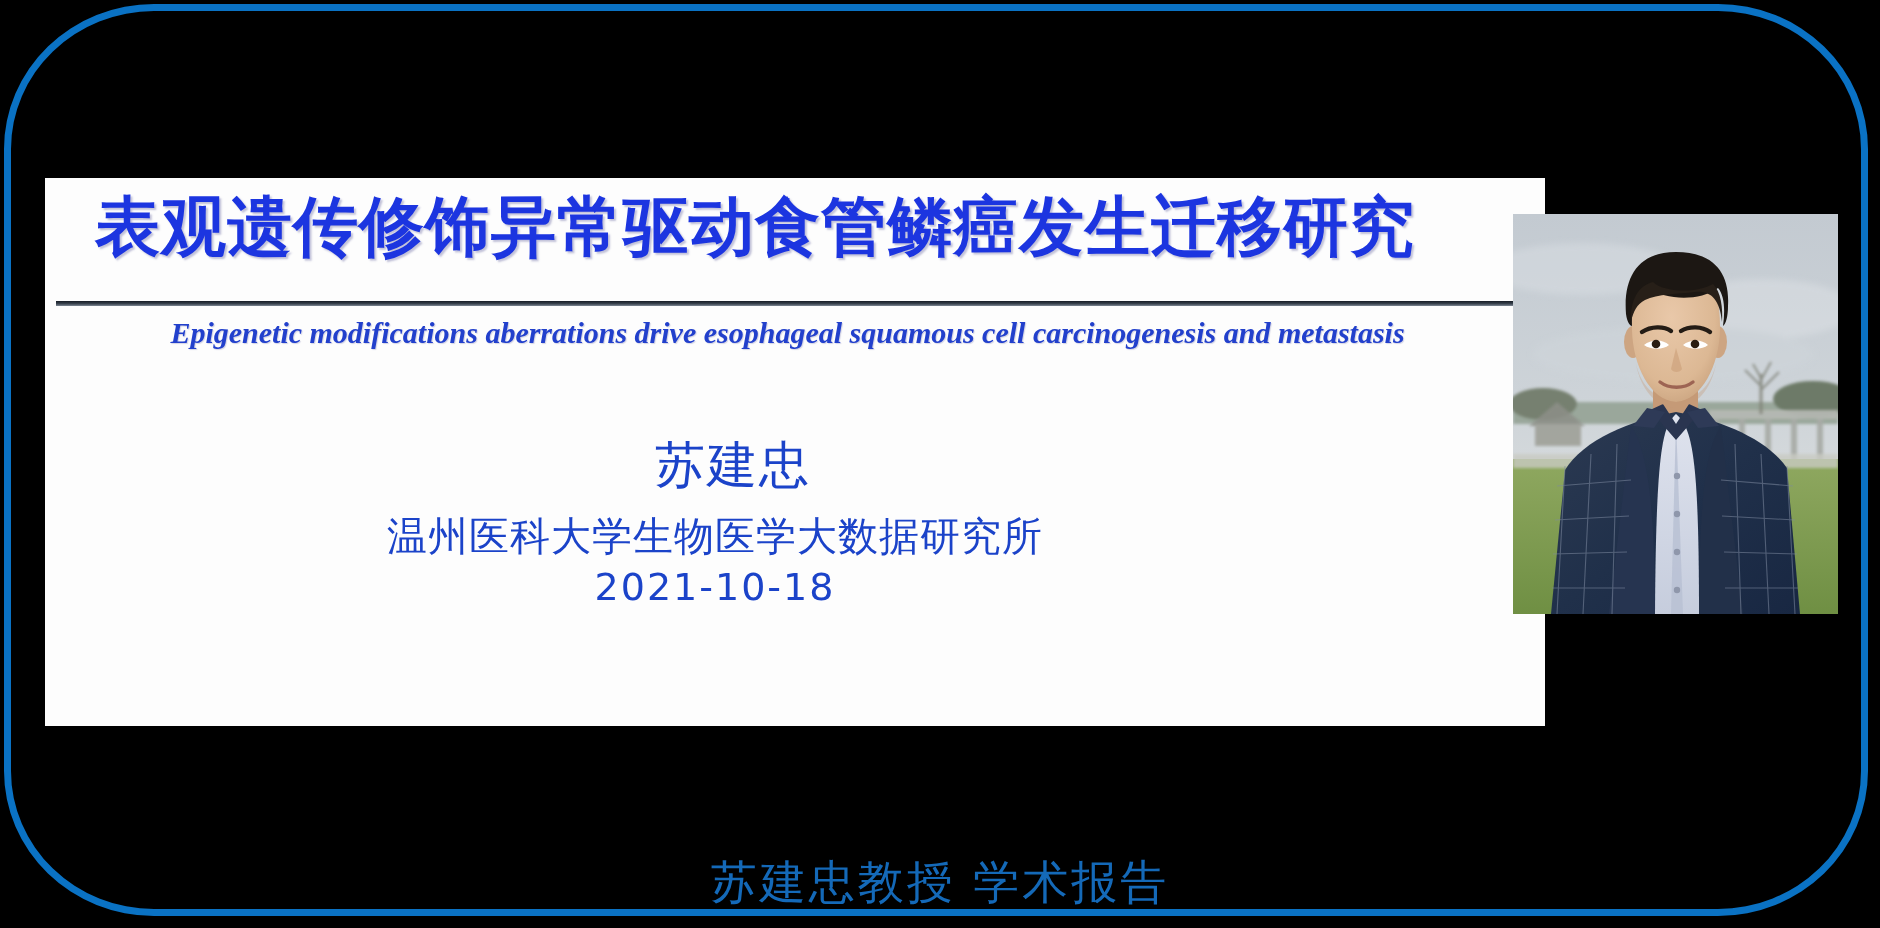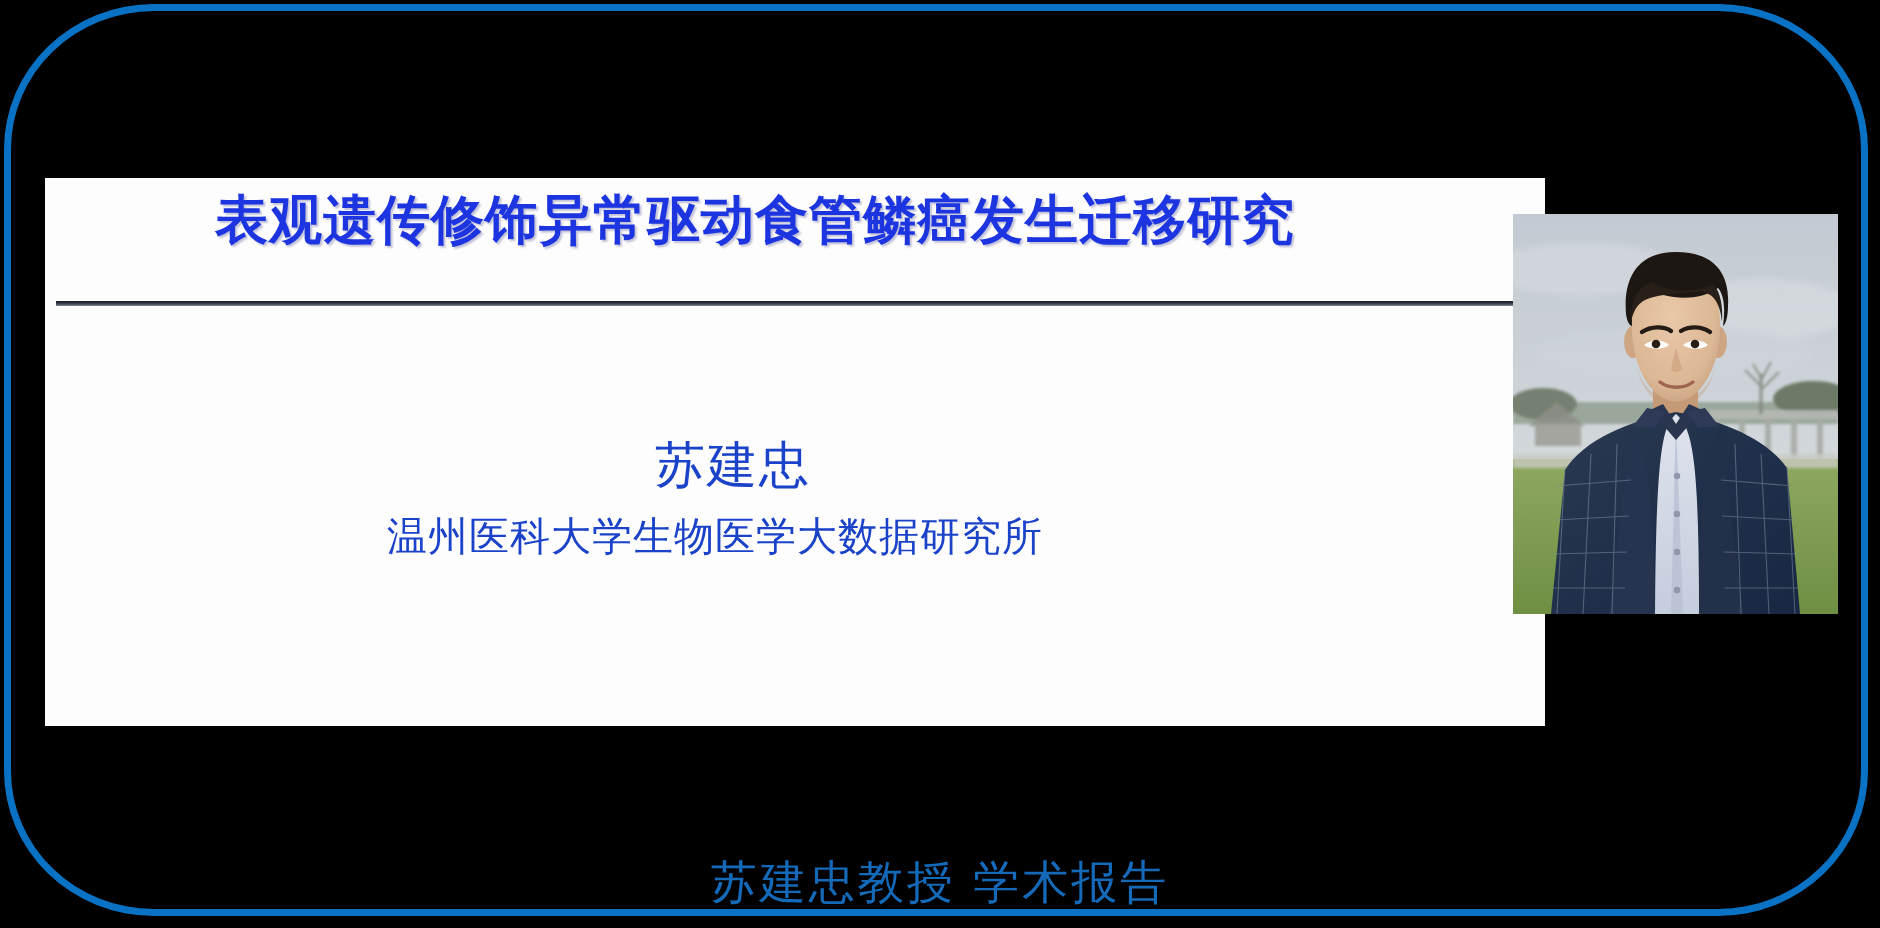--- a/index.html
+++ b/index.html
@@ -52,21 +52,21 @@
 
   
   #slide-title {
     position: absolute;
     left: 0;
     top: 12px;
     width: 1420px;
     text-align: center;
     font-family: "DejaVu Sans", "Liberation Sans", sans-serif;
     font-weight: 700;
-    font-size: 53px;
+    font-size: 65px;
     line-height: 1.15;
     letter-spacing: 1px;
     color: #1c35e0;
     text-shadow: 2px 2px 2px rgba(120,120,170,0.45);
     white-space: nowrap;
   }
 
   
   #title-rule {
     position: absolute;
@@ -159,24 +159,26 @@
 
   <div id="video-frame-border"></div>
 
   <div id="slide-panel">
     <div class="slide-inner">
 
       <div id="slide-title">表观遗传修饰异常驱动食管鳞癌发生迁移研究</div>
 
       <div id="title-rule"></div>
 
+      <div id="slide-subtitle">Epigenetic modifications aberrations drive esophageal squamous cell carcinogenesis and metastasis</div>
 
       <div id="presenter-block">
         <div id="presenter-name">苏建忠</div>
         <div id="presenter-affiliation">温州医科大学生物医学大数据研究所</div>
+        <div id="presenter-date">2021-10-18</div>
       </div>
 
     </div>
   </div>
 
   <div id="speaker-photo">
     <svg width="325" height="400" viewBox="0 0 325 400" xmlns="http://www.w3.org/2000/svg">
       <defs>
         <linearGradient id="skyG" x1="0" y1="0" x2="0" y2="1">
           <stop offset="0%" stop-color="#c3cad1"></stop>

